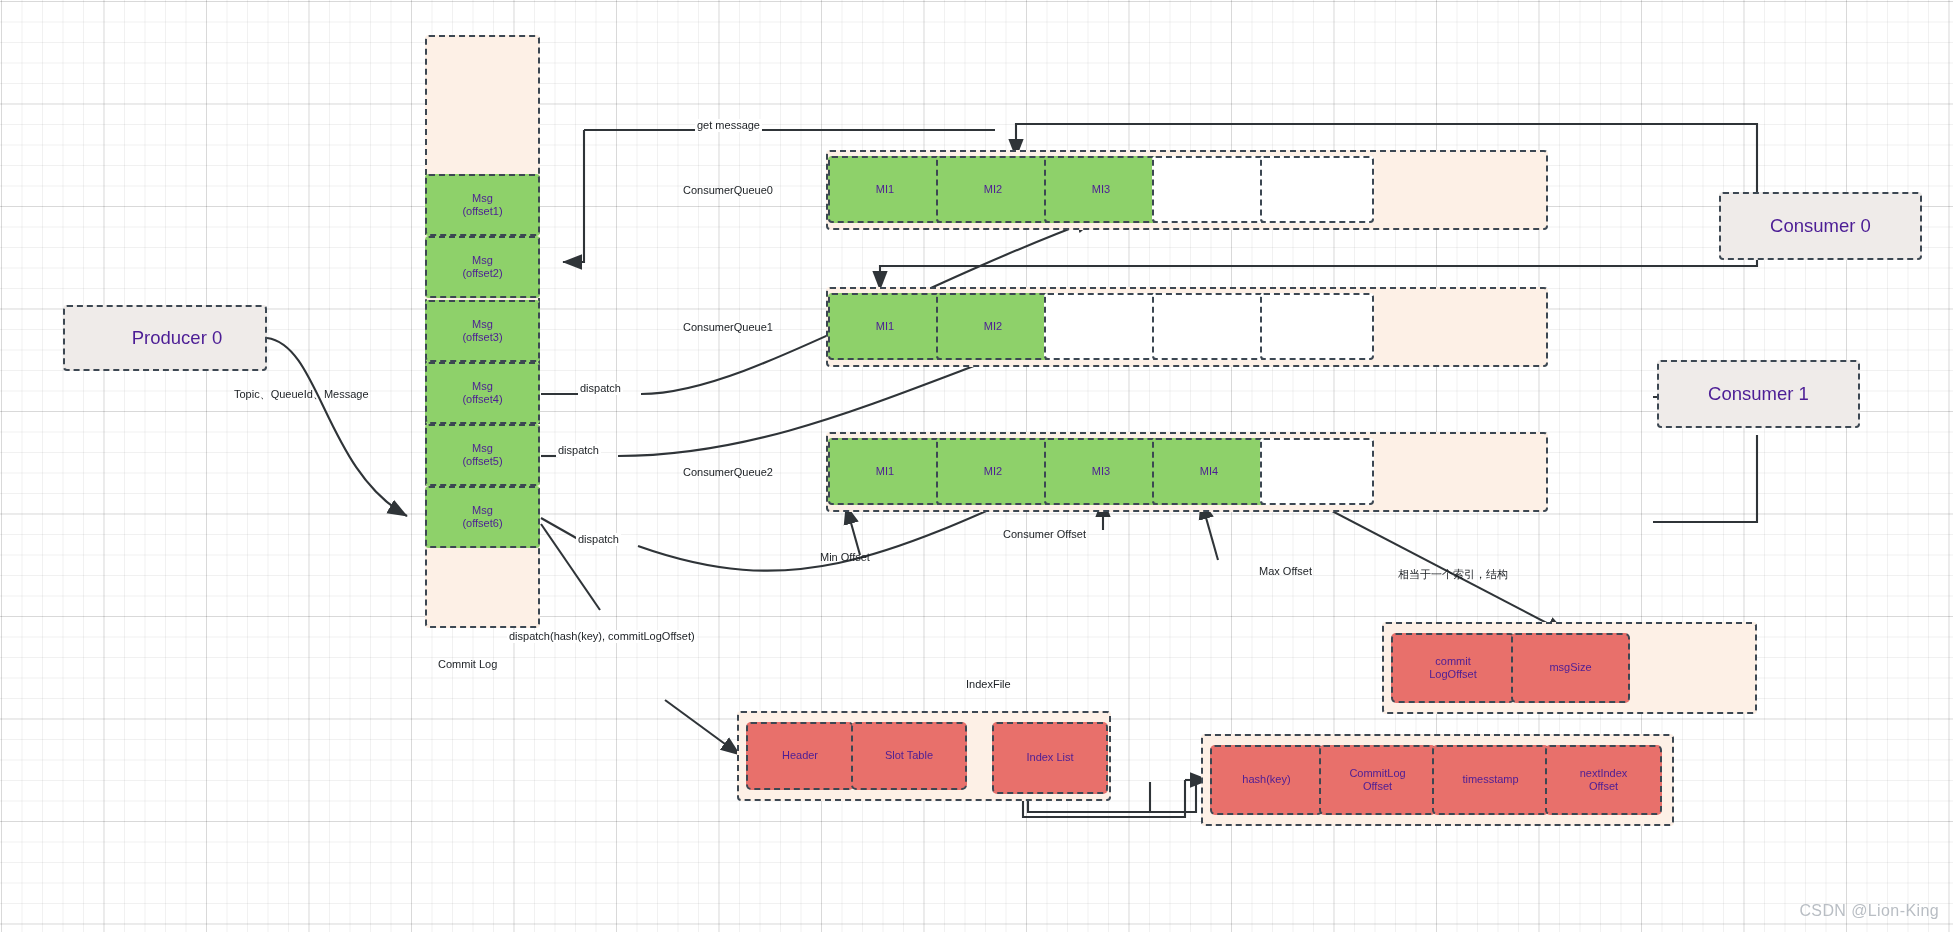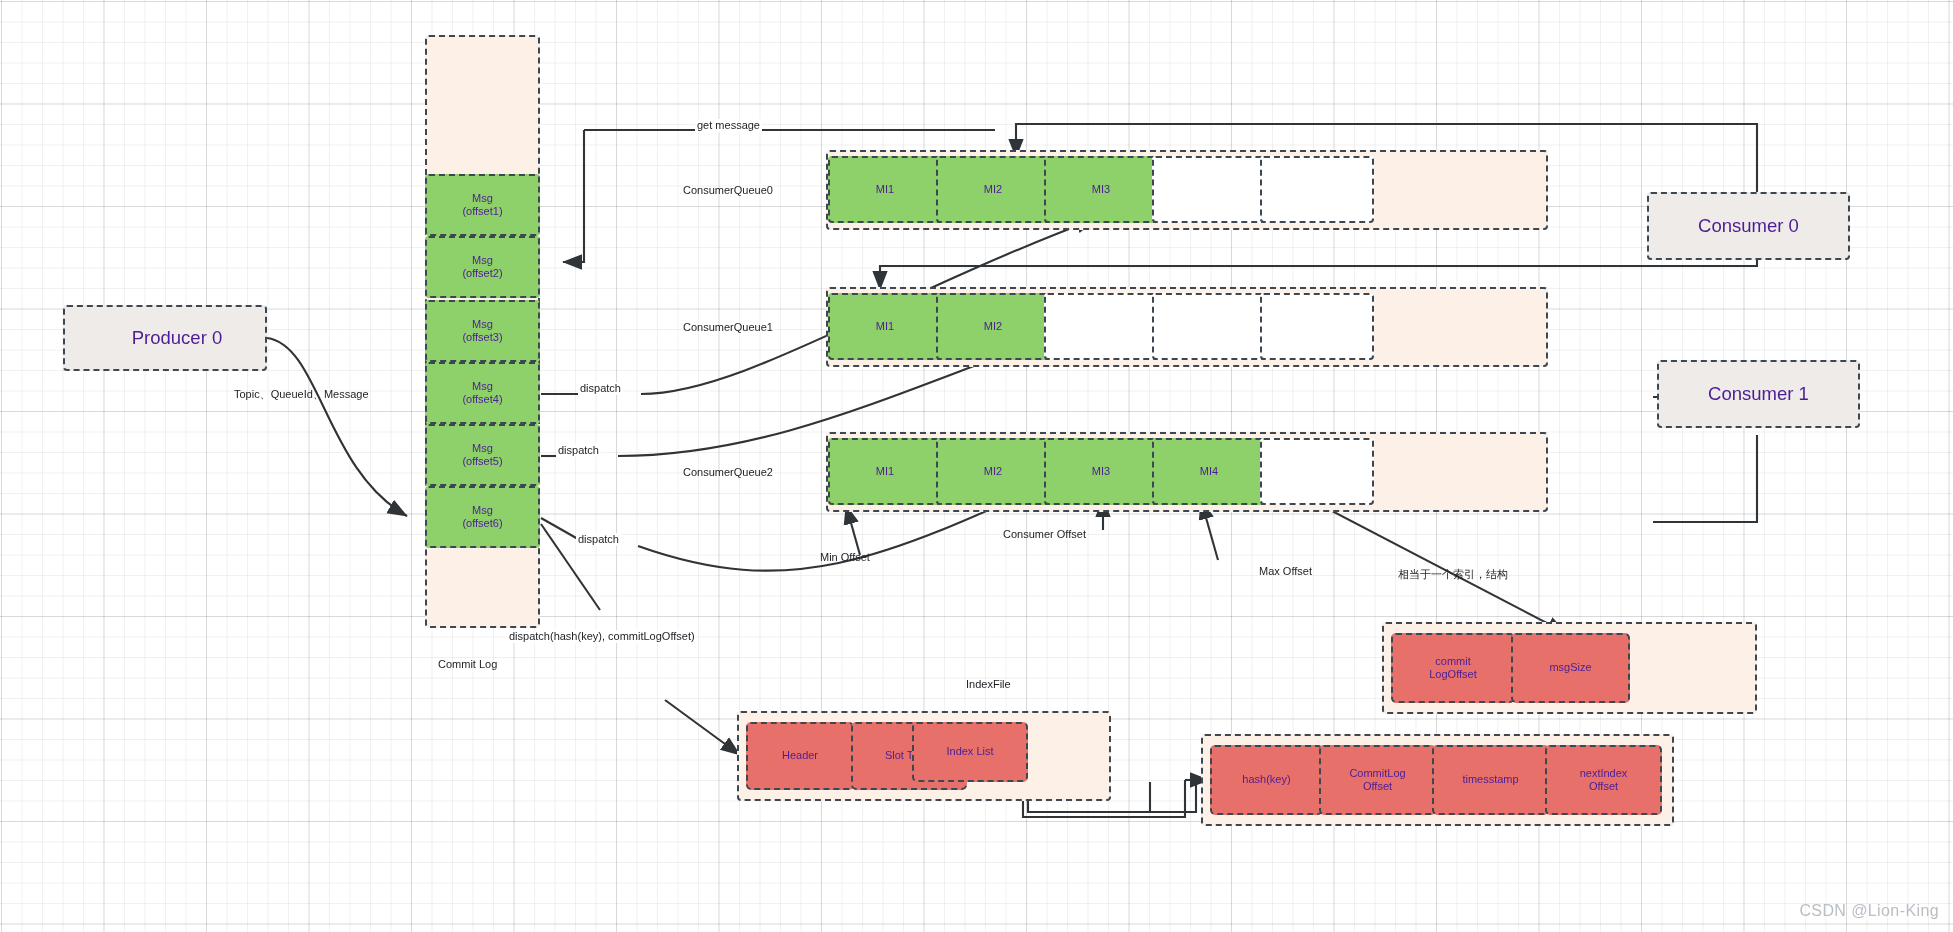--- a/index.html
+++ b/index.html
@@ -236,21 +236,21 @@
     <span>MI4</span>
   </div>
   <div class="node dashed white-cell fs16" style="left:1260px; top:438px; width:114px; height:67px;">
     <span></span>
   </div>
 
   <div class="label fs16" style="left:820px; top:551px;">Min Offset</div>
   <div class="label fs16" style="left:1003px; top:528px;">Consumer Offset</div>
   <div class="label fs16" style="left:1259px; top:565px;">Max Offset</div>
 
-  <div class="node dashed grey-box fs18" style="left:1647px; top:192px; width:203px; height:68px;">
+  <div class="node dashed grey-box fs18" style="left:1719px; top:192px; width:203px; height:68px;">
     <span>Consumer 0</span>
   </div>
   <div class="node dashed grey-box fs18" style="left:1657px; top:360px; width:203px; height:68px;">
     <span>Consumer 1</span>
   </div>
 
   <div class="node dashed peach-container" style="left:1382px; top:622px; width:375px; height:92px;"></div>
   <div class="node dashed red-cell fs16" style="left:1391px; top:633px; width:124px; height:70px; flex-direction:column;">
     <span>commit</span>
     <span>LogOffset</span>
@@ -260,21 +260,21 @@
   </div>
 
   <div class="label fs16" style="left:966px; top:678px;">IndexFile</div>
   <div class="node dashed peach-container" style="left:737px; top:711px; width:374px; height:90px;"></div>
   <div class="node dashed red-cell fs16" style="left:746px; top:722px; width:108px; height:68px;">
     <span>Header</span>
   </div>
   <div class="node dashed red-cell fs16" style="left:851px; top:722px; width:116px; height:68px;">
     <span>Slot Table</span>
   </div>
-  <div class="node dashed red-cell fs16" style="left:912px; top:722px; width:116px; height:60px;">
+  <div class="node dashed red-cell fs16" style="left:992px; top:722px; width:116px; height:72px;">
     <span>Index List</span>
   </div>
 
   <div class="node dashed peach-container" style="left:1201px; top:734px; width:473px; height:92px;"></div>
   <div class="node dashed red-cell fs16" style="left:1210px; top:745px; width:113px; height:70px;">
     <span>hash(key)</span>
   </div>
   <div class="node dashed red-cell fs16" style="left:1319px; top:745px; width:117px; height:70px; flex-direction:column;">
     <span>CommitLog</span>
     <span>Offset</span>

